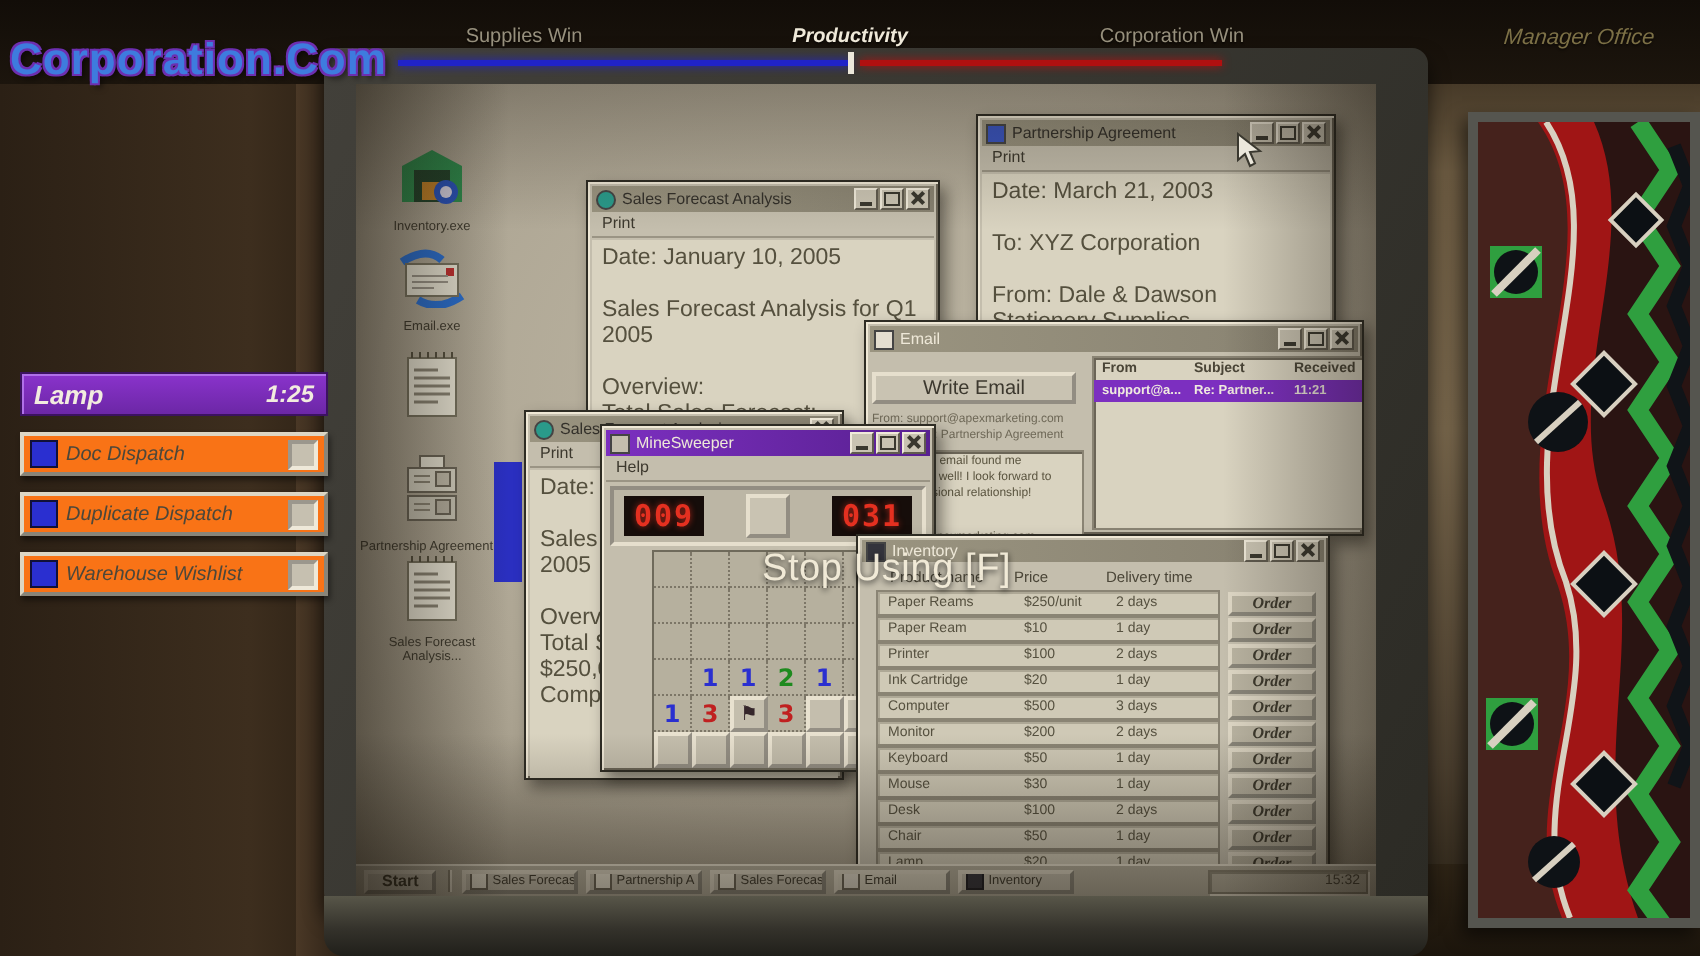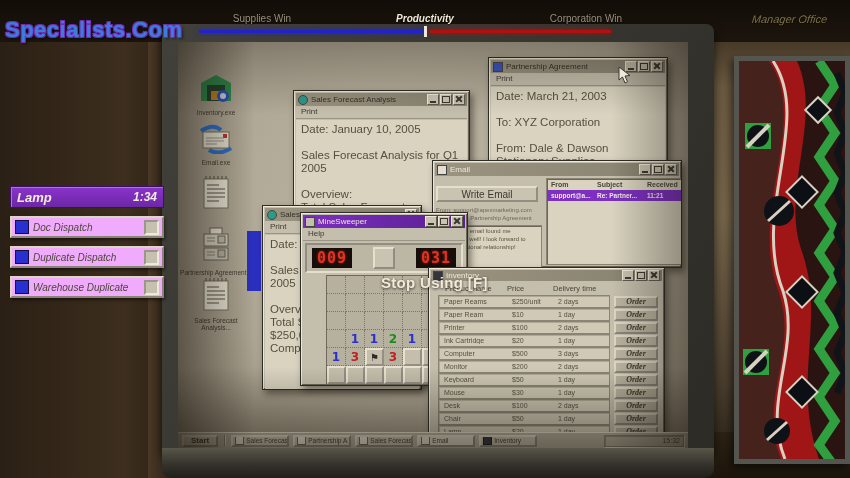--- a/index.html
+++ b/index.html
@@ -43,34 +43,34 @@
   .bar-marker{left:424px;top:26px;width:3px;height:11px;background:#ece7da;z-index:91;}
   .watermark{left:5px;top:17px;z-index:95;font-weight:bold;font-size:22px;letter-spacing:.5px;color:#3e7bde;
     text-shadow:-1px -1px 0 #6d2fb0,1px -1px 0 #6d2fb0,-1px 1px 0 #6d2fb0,1px 1px 0 #6d2fb0,2px 2px 3px #0009;}
 
   .tasks{left:10px;top:186px;width:154px;z-index:92;}
   .tasks-head{height:20px;display:flex;align-items:center;padding:0 6px;
     background:linear-gradient(#8a33cc,#6c27a6);border:1px solid #3c1260;
     box-shadow:inset 1px 1px 0 #b070e8;color:#f2ecdf;font-style:italic;font-weight:bold;font-size:13px;}
   .tasks-head .timer{margin-left:auto;font-size:12px;}
   .task-item{margin-top:8px;height:18px;display:flex;align-items:center;gap:4px;padding:0 3px;
-    background:#f0abfc;border:2px outset #ddd6c4;box-shadow:1px 2px 3px #0007;}
+    background:#f97316;border:2px outset #ddd6c4;box-shadow:1px 2px 3px #0007;}
   .task-chip{width:12px;height:12px;background:#2a2fd0;border:1px solid #10103a;flex:none;}
   .task-label{flex:1;font-size:10px;font-style:italic;color:#4c473a;white-space:nowrap;overflow:hidden;}
   .task-check{width:11px;height:11px;background:#c6c0b0;border:2px inset #efe9d9;flex:none;}
 
   .objective{left:127px;top:210px;width:120px;z-index:92;}
   .obj-title{display:flex;align-items:center;gap:5px;font-size:10.5px;font-weight:bold;color:#ece5d0;
     text-shadow:0 1px 2px #000;}
   .obj-check{width:13px;height:13px;background:#f0ead8;border:1px solid #6d6756;color:#17a017;
     font:bold 11px/13px "DejaVu Sans",sans-serif;text-align:center;flex:none;}
   .obj-step{margin-top:5px;width:98px;font-size:6.5px;line-height:1.3;font-weight:bold;color:#bb9157;
     text-shadow:0 1px 1px #000;}
 
-  .prompt{left:203px;top:232px;z-index:70;font-weight:bold;font-size:15px;color:#f4edda;
+  .prompt{left:203px;top:232px;z-index:70;font-weight:normal;font-size:19px;color:#f4edda;
     letter-spacing:.3px;text-shadow:0 1px 3px #000c;opacity:.95;}
 
   
   .blue-bar{left:69px;top:189px;width:14px;height:60px;background:#2a2fc0;z-index:5;}
   .icon{position:absolute;left:2px;width:72px;text-align:center;z-index:4;cursor:pointer;}
   .icon .lbl{font-size:6.5px;color:#3f3b2f;margin-top:1px;line-height:1.1;}
 
   
   .win{position:absolute;background:#c4bead;border:1px solid #2e2c24;box-sizing:border-box;
     box-shadow:inset 1px 1px 0 #efe8d6,inset -1px -1px 0 #6b6557,3px 4px 7px rgba(10,8,4,.45);
@@ -575,50 +575,50 @@
             <span class="tb-ico inv"></span>
             <span>Inventory</span>
           </button>
         </div>
       <div class="clock">15:32</div>
     </div>
 
     <div class="abs vignette"></div>
   </div>
 
-  <div class="abs watermark">Specialists.Com</div>
+  <div class="abs watermark">Corporation.Com</div>
   <div class="abs hud-label" style="left:212px;width:100px;">Supplies Win</div>
   <div class="abs hud-label main" style="left:378px;width:94px;">Productivity</div>
   <div class="abs hud-label" style="left:536px;width:100px;">Corporation Win</div>
   <div class="abs bar blue"></div>
   <div class="abs bar red"></div>
   <div class="abs bar-marker"></div>
 
   <div class="abs tasks">
     <div class="tasks-head">
       <span>Lamp</span>
-      <span class="timer">1:34</span>
+      <span class="timer">1:25</span>
     </div>
     <div>
 
         <div class="task-item">
           <span class="task-chip"></span>
           <span class="task-label">Doc Dispatch</span>
           <span class="task-check"></span>
         </div>
 
         <div class="task-item">
           <span class="task-chip"></span>
           <span class="task-label">Duplicate Dispatch</span>
           <span class="task-check"></span>
         </div>
 
         <div class="task-item">
           <span class="task-chip"></span>
-          <span class="task-label">Warehouse Duplicate</span>
+          <span class="task-label">Warehouse Wishlist</span>
           <span class="task-check"></span>
         </div>
       </div>
   </div>
 
 
   <div class="abs cursor">
     <svg width="14" height="18" viewBox="0 0 14 18">
       <path d="M1 1 L1 14 L4.5 11 L7 17 L9.5 15.7 L7 10 L12 9.5 Z" fill="#ece8dc" stroke="#3a382f" stroke-width="1"></path>
     </svg>

